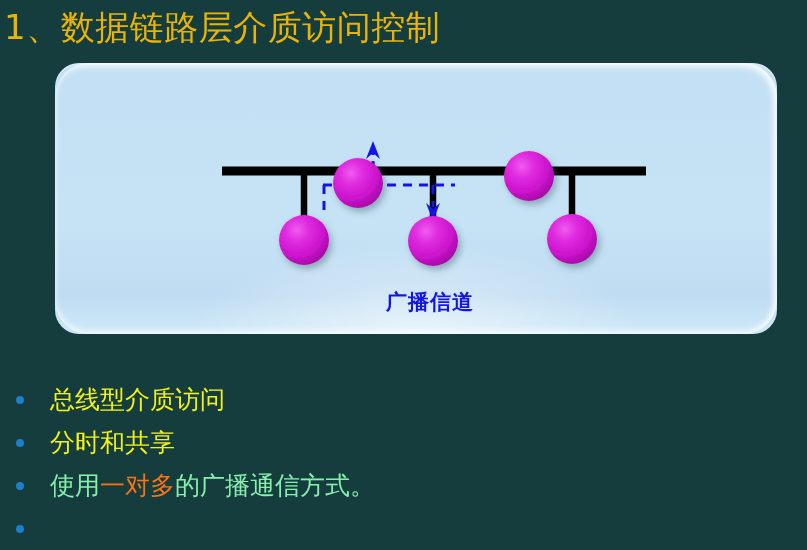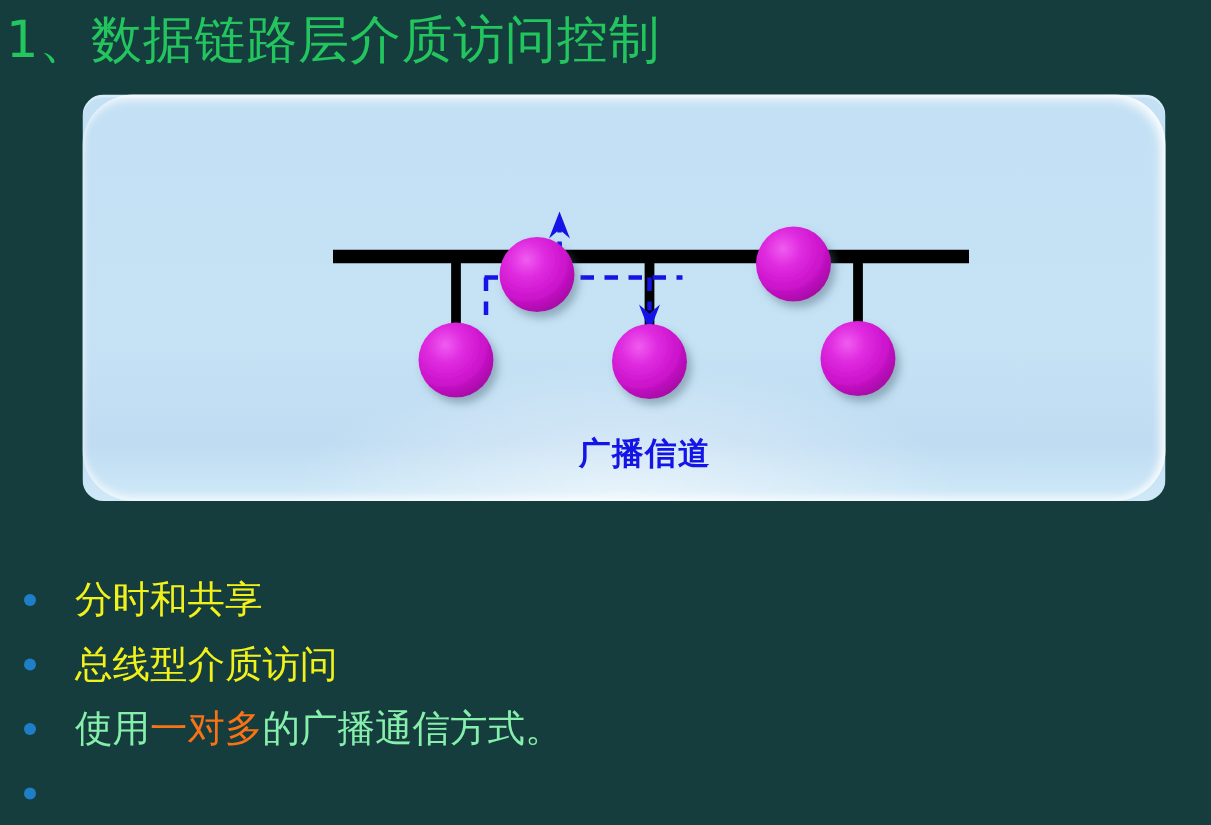--- a/index.html
+++ b/index.html
@@ -15,36 +15,36 @@
     position: relative;
   }
 
   
   #slide-title {
     position: absolute;
     left: 4px;
     top: 2px;
     width: 790px;
     height: 52px;
-    color: #22c55e;
+    color: #eab308;
     font-size: 34px;
     line-height: 50px;
     font-weight: 400;
     letter-spacing: 0.5px;
     white-space: nowrap;
   }
 
   
   #diagram-panel {
     position: absolute;
     left: 55px;
     top: 63px;
     width: 722px;
     height: 271px;
-    border-radius: 14px;
+    border-radius: 24px;
     background:
       radial-gradient(120% 130% at 50% 100%, rgba(255,255,255,0.55) 0%, rgba(255,255,255,0.0) 26%),
       linear-gradient(180deg, #C3E0F4 0%, #C6E2F5 60%, #BFDCF2 86%, #CFE9F8 100%);
     box-shadow: inset 0 2px 0 rgba(255,255,255,0.35);
   }
   #panel-gloss-top {
     position: absolute;
     left: 0; top: 0;
     width: 100%; height: 100%;
     border-radius: 34px;
@@ -167,26 +167,26 @@
     </g>
   </svg>
 
   <div id="channel-label">广播信道</div>
 </div>
 
 <div id="bullet-list">
 
   <div class="bullet-row">
     <span class="bullet-dot"></span>
-    <span class="bullet-text accent">分时和共享</span>
+    <span class="bullet-text accent">总线型介质访问</span>
   </div>
 
   <div class="bullet-row">
     <span class="bullet-dot"></span>
-    <span class="bullet-text accent">总线型介质访问</span>
+    <span class="bullet-text accent">分时和共享</span>
   </div>
 
   <div class="bullet-row">
     <span class="bullet-dot"></span>
     <span class="bullet-text"><span class="seg-plain">使用</span><span class="seg-hl">一对多</span><span class="seg-plain">的广播通信方式。</span></span>
   </div>
 
   <div class="bullet-row">
     <span class="bullet-dot"></span>
   </div>

